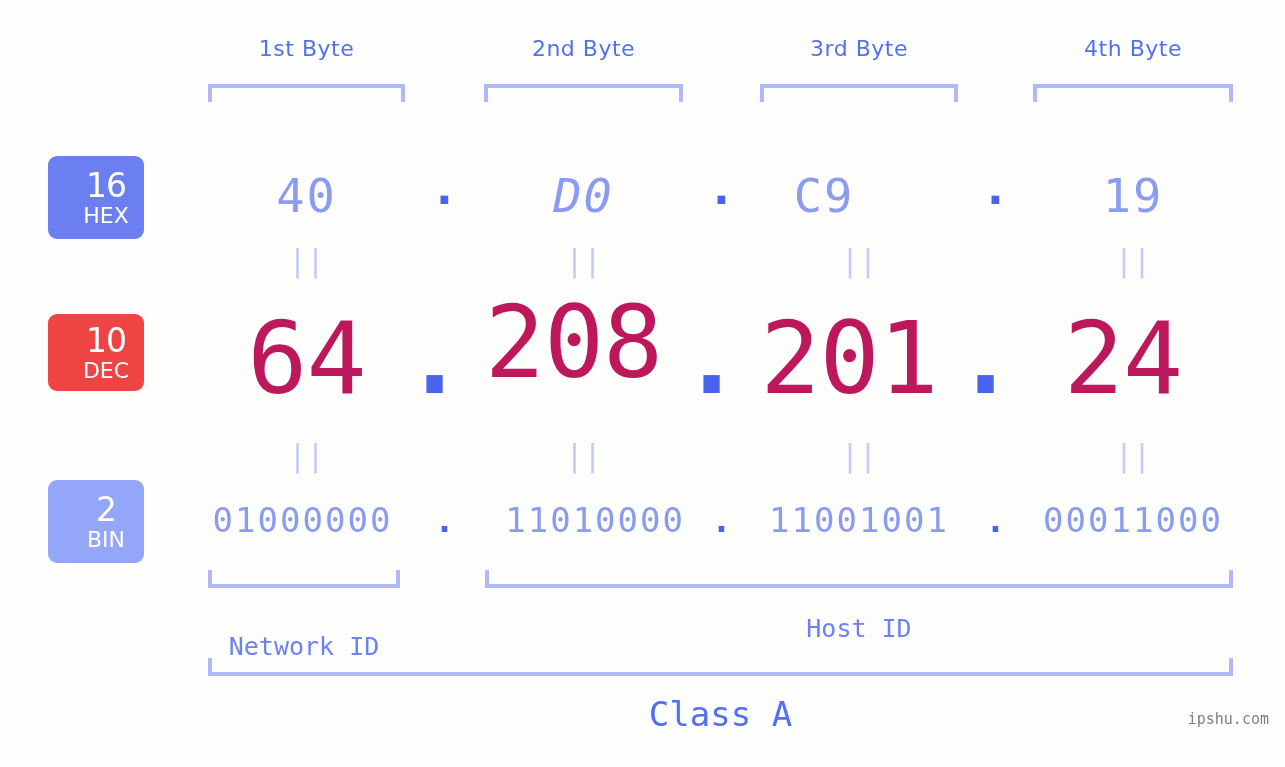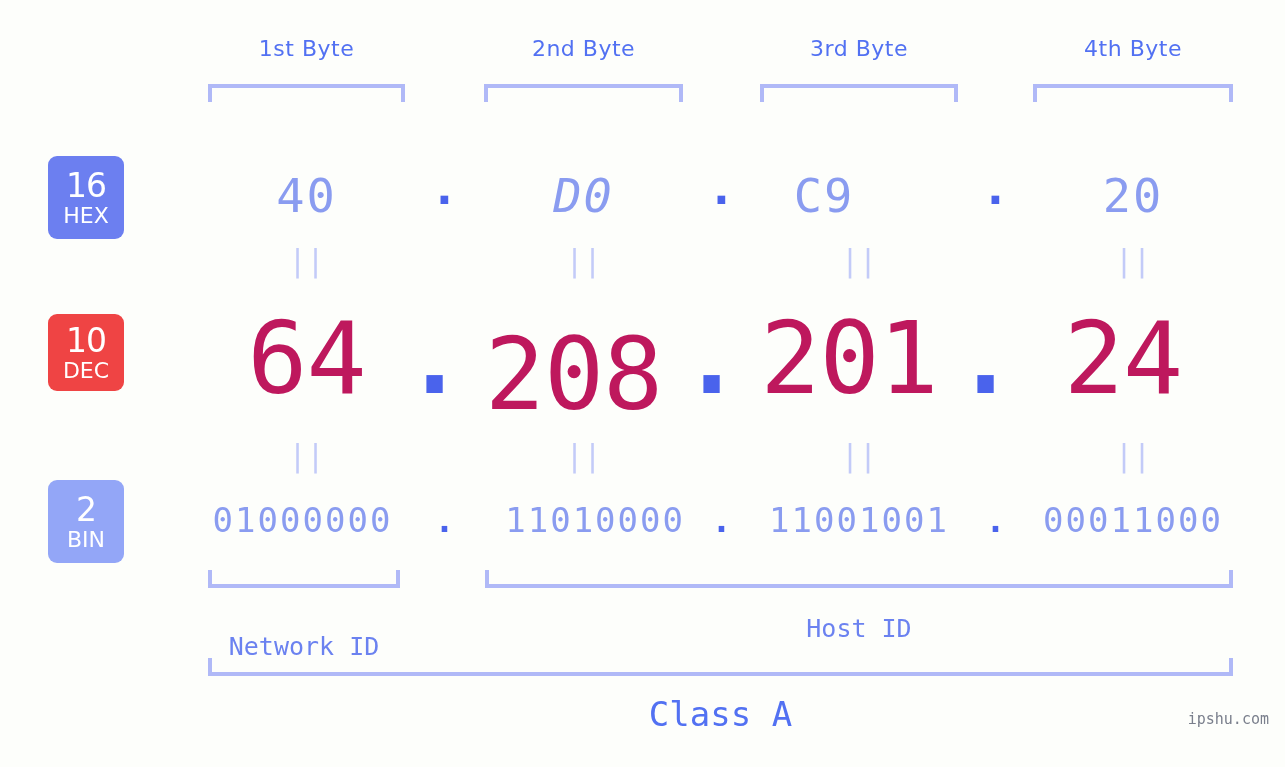--- a/index.html
+++ b/index.html
@@ -56,20 +56,21 @@
     left: 48px;
     width: 76px;
     border-radius: 9px;
     color: #ffffff;
     display: flex;
     flex-direction: column;
     align-items: center;
     justify-content: center;
     font-family: "DejaVu Sans", sans-serif;
     line-height: 1;
+    padding-left: 20px;
   }
   .badge .badge-num {
     font-size: 33px;
     font-weight: 400;
     letter-spacing: -1px;
   }
   .badge .badge-sub {
     font-size: 22px;
     font-weight: 400;
     margin-top: 3px;
@@ -199,32 +200,32 @@
     <span class="badge-sub">BIN</span>
   </div>
 
   <div class="row hex-row">
     <div class="cell" style="left:208px;top:160px;width:197px;">40</div>
     <div class="dot" style="left:405px;top:160px;width:79px;">.</div>
     <div class="cell" style="left:484px;top:160px;width:199px;font-style:italic;">D0</div>
     <div class="dot" style="left:683px;top:160px;width:77px;">.</div>
     <div class="cell" style="left:725px;top:160px;width:198px;">C9</div>
     <div class="dot" style="left:958px;top:160px;width:75px;">.</div>
-    <div class="cell" style="left:1033px;top:160px;width:200px;">20</div>
+    <div class="cell" style="left:1033px;top:160px;width:200px;">19</div>
   </div>
 
   <div class="eq" style="left:208px;top:246px;width:197px;">||</div>
   <div class="eq" style="left:484px;top:246px;width:199px;">||</div>
   <div class="eq" style="left:760px;top:246px;width:198px;">||</div>
   <div class="eq" style="left:1033px;top:246px;width:200px;">||</div>
 
   <div class="row dec-row">
     <div class="cell" style="left:208px;top:300px;width:197px;">64</div>
     <div class="dot" style="left:395px;top:300px;width:79px;">.</div>
-    <div class="cell" style="left:474px;top:316px;width:199px;">208</div>
+    <div class="cell" style="left:474px;top:284px;width:199px;">208</div>
     <div class="dot" style="left:673px;top:300px;width:77px;">.</div>
     <div class="cell" style="left:750px;top:300px;width:198px;">201</div>
     <div class="dot" style="left:948px;top:300px;width:75px;">.</div>
     <div class="cell" style="left:1023px;top:300px;width:200px;">24</div>
   </div>
 
   <div class="eq" style="left:208px;top:441px;width:197px;">||</div>
   <div class="eq" style="left:484px;top:441px;width:199px;">||</div>
   <div class="eq" style="left:760px;top:441px;width:198px;">||</div>
   <div class="eq" style="left:1033px;top:441px;width:200px;">||</div>

